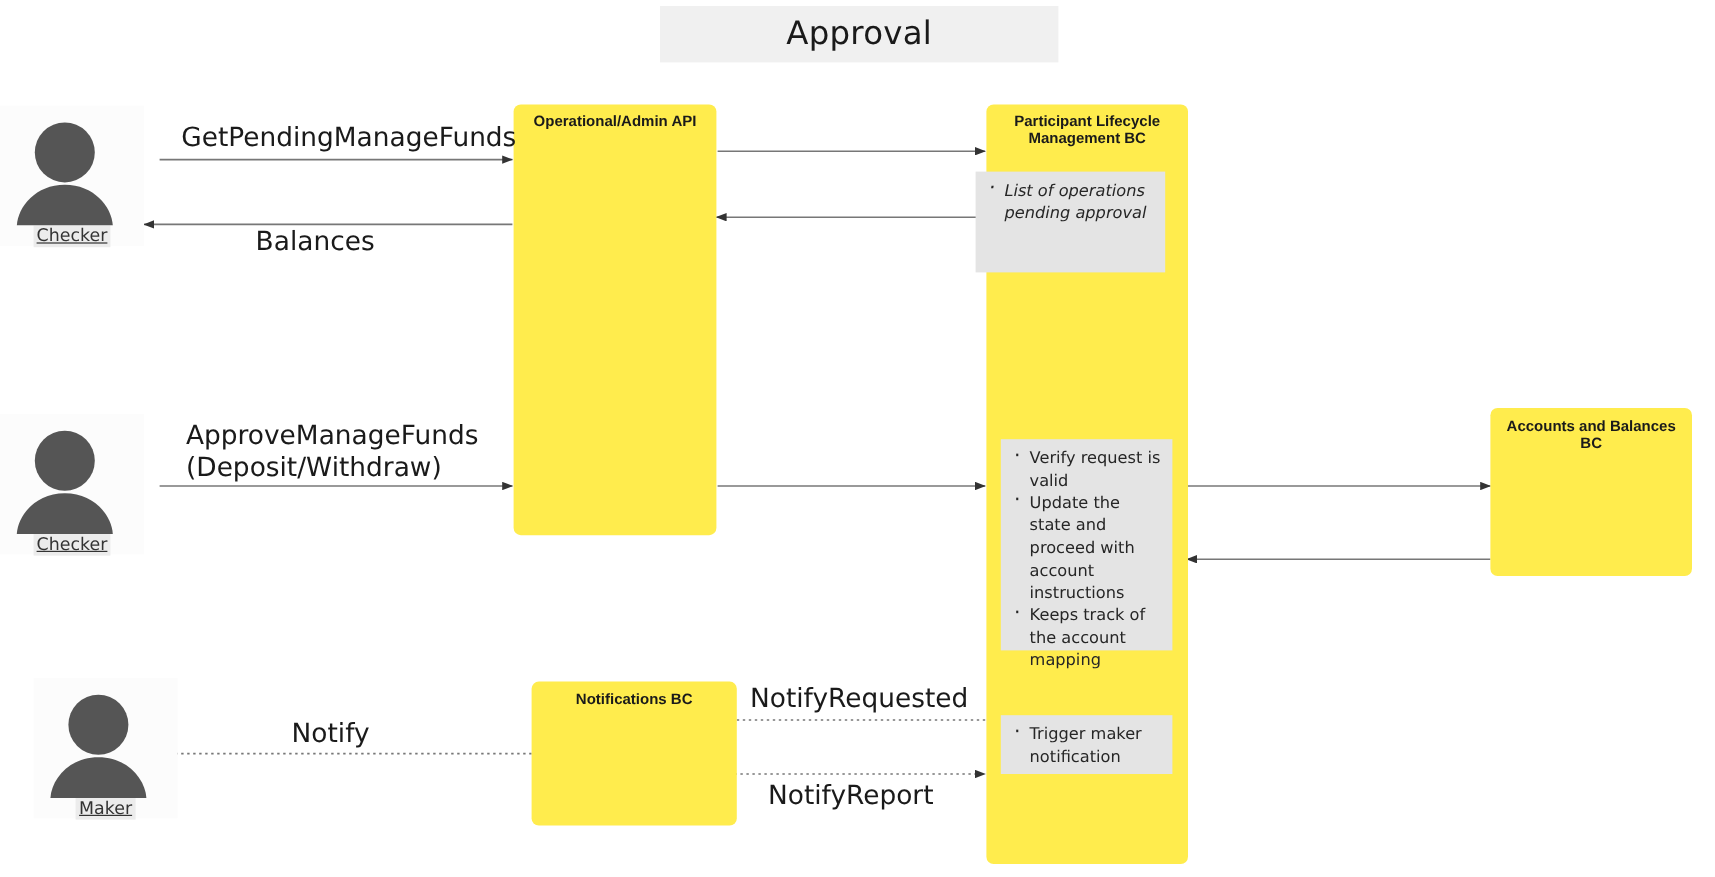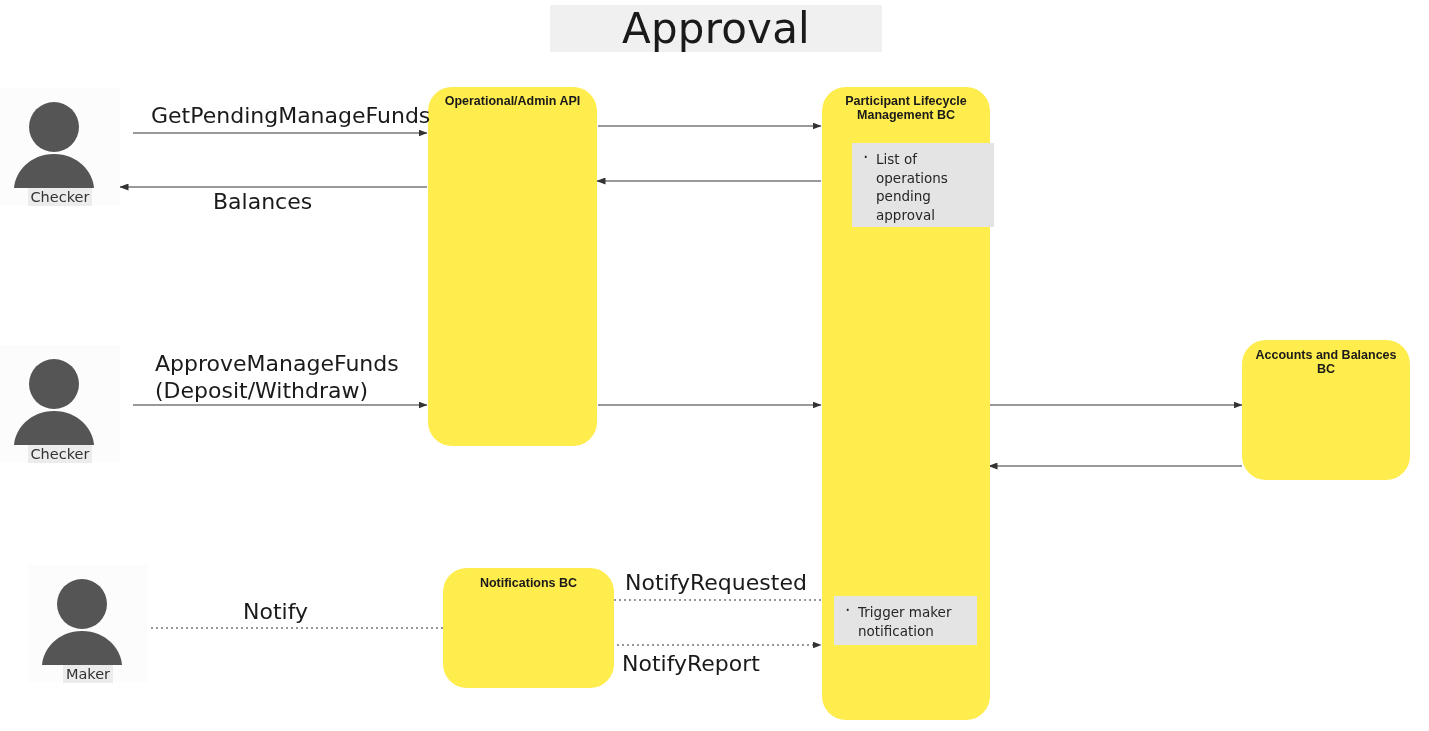--- a/index.html
+++ b/index.html
@@ -28,21 +28,21 @@
     left: 550px;
     top: 5px;
     width: 332px;
     height: 47px;
     background: #f0f0f0;
     display: flex;
     align-items: center;
     justify-content: center;
   }
   .title-banner .title-text {
-    font-size: 42px;
+    font-size: 27px;
     font-family: "DejaVu Sans", sans-serif;
     color: #1a1a1a;
     letter-spacing: 0.2px;
   }
 
   
   .actor {
     position: absolute;
     width: 120px;
     background: #fcfcfc;
@@ -51,31 +51,32 @@
     position: relative;
     width: 120px;
     height: 100px;
   }
   .actor-art svg { display: block; }
   .actor-label {
     text-align: center;
     font-size: 14.5px;
     color: #333333;
     margin-top: 1px;
+    text-decoration: underline;
   }
   .actor-label span {
     background: #ececec;
     padding: 1px 3px;
   }
 
   
   .ybox {
     position: absolute;
     background: #ffec4d;
-    border-radius: 24px;
+    border-radius: 6px;
   }
   .ybox-title {
     position: absolute;
     left: 0; right: 0;
     text-align: center;
     font-weight: bold;
     font-size: 12.5px;
     color: #1a1a1a;
     line-height: 14px;
     font-family: "Liberation Sans", sans-serif;
@@ -212,40 +213,47 @@
 
   <div class="ybox" style="left:1242px; top:340px; width:168px; height:140px;">
     <div class="ybox-title" style="top:8px; white-space:pre-line;">Accounts and Balances
 BC</div>
   </div>
 
   <div class="ybox" style="left:443px; top:568px; width:139px; height:120px;padding-left:32px;">
     <div class="ybox-title" style="top:8px;">Notifications BC</div>
   </div>
 
-  <div class="note" style="left:852px; top:143px; width:142px; height:84px;">
+  <div class="note" style="left:813px; top:143px; width:158px; height:84px;font-style:italic;">
     <ul>
       <li>List of operations pending approval</li>
     </ul>
   </div>
 
+  <div class="note" style="left:834px; top:366px; width:143px; height:176px;">
+    <ul>
+      <li>Verify request is valid</li>
+      <li>Update the state and proceed with account instructions</li>
+      <li>Keeps track of the account mapping</li>
+    </ul>
+  </div>
 
   <div class="note" style="left:834px; top:596px; width:143px; height:49px;">
     <ul>
       <li>Trigger maker notification</li>
     </ul>
   </div>
 
   <div class="arrow-label" style="left:151px; top:102px;">GetPendingManageFunds</div>
 
   <div class="arrow-label" style="left:213px; top:188px;">Balances</div>
 
   <div class="arrow-label" style="left:155px; top:350px;">ApproveManageFunds
 (Deposit/Withdraw)</div>
 
 
   <div class="arrow-label" style="left:625px; top:569px;">NotifyRequested</div>
 
-  <div class="arrow-label" style="left:622px; top:650px;">NotifyReport</div>
+  <div class="arrow-label" style="left:640px; top:650px;">NotifyReport</div>
 
   <div class="arrow-label" style="left:243px; top:598px;">Notify</div>
 
 </div>
 
 </body></html>

